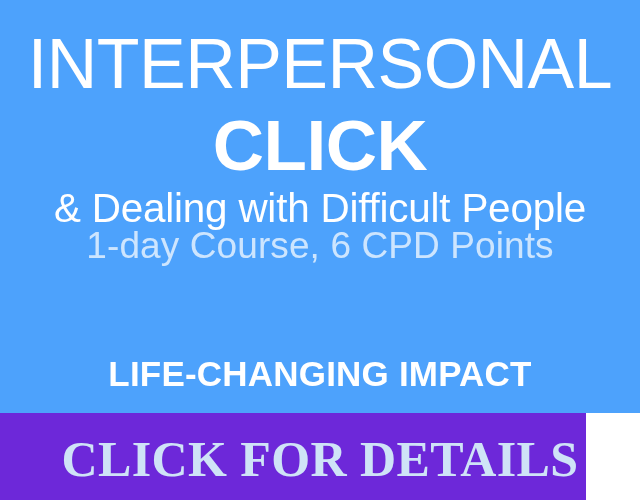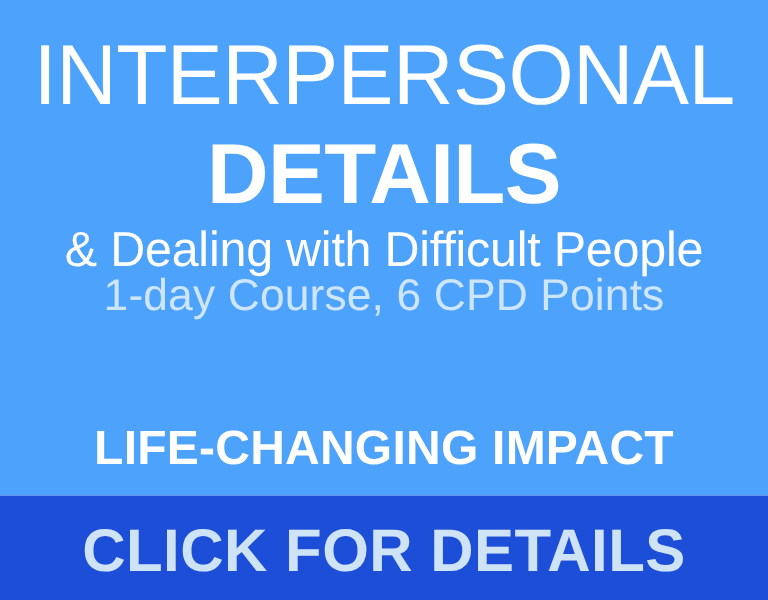--- a/index.html
+++ b/index.html
@@ -100,37 +100,38 @@
     white-space: nowrap;
   }
   .detail-line.l1 { top: 224px; }
   .detail-line.l2 { top: 296px; }
 
   .kicker {
     position: absolute;
     left: 0;
     top: 353px;
     width: 640px;
-    font-size: 40px;
+    font-size: 35px;
     line-height: 42px;
     font-weight: 700;
     letter-spacing: 0.2px;
     color: #ffffff;
     white-space: nowrap;
   }
 
   
   .cta-bar {
     position: absolute;
     left: 0;
     top: 413px;
-    width: 640px;
+    width: 586px;
     height: 87px;
-    background: #1d4ed8;
+    background: #6d28d9;
     cursor: pointer;
+    font-family: Liberation Serif, serif;
   }
 
   .cta-label {
     position: absolute;
     left: 0;
     top: 17px;
     width: 640px;
     text-align: center;
     font-size: 50px;
     line-height: 58px;
@@ -143,21 +144,21 @@
 </head>
 <body>
 
 <div id="banner">
 
   <div class="body-panel">
     <div class="copy-stack">
 
       <div class="headline-1">INTERPERSONAL</div>
 
-      <div class="headline-2">DETAILS</div>
+      <div class="headline-2">CLICK</div>
 
       <div class="subhead">&amp; Dealing with Difficult People</div>
 
       <div class="detail-line l1">1-day Course, 6 CPD Points</div>
 
 
       <div class="kicker">LIFE-CHANGING IMPACT</div>
 
     </div>
   </div>

